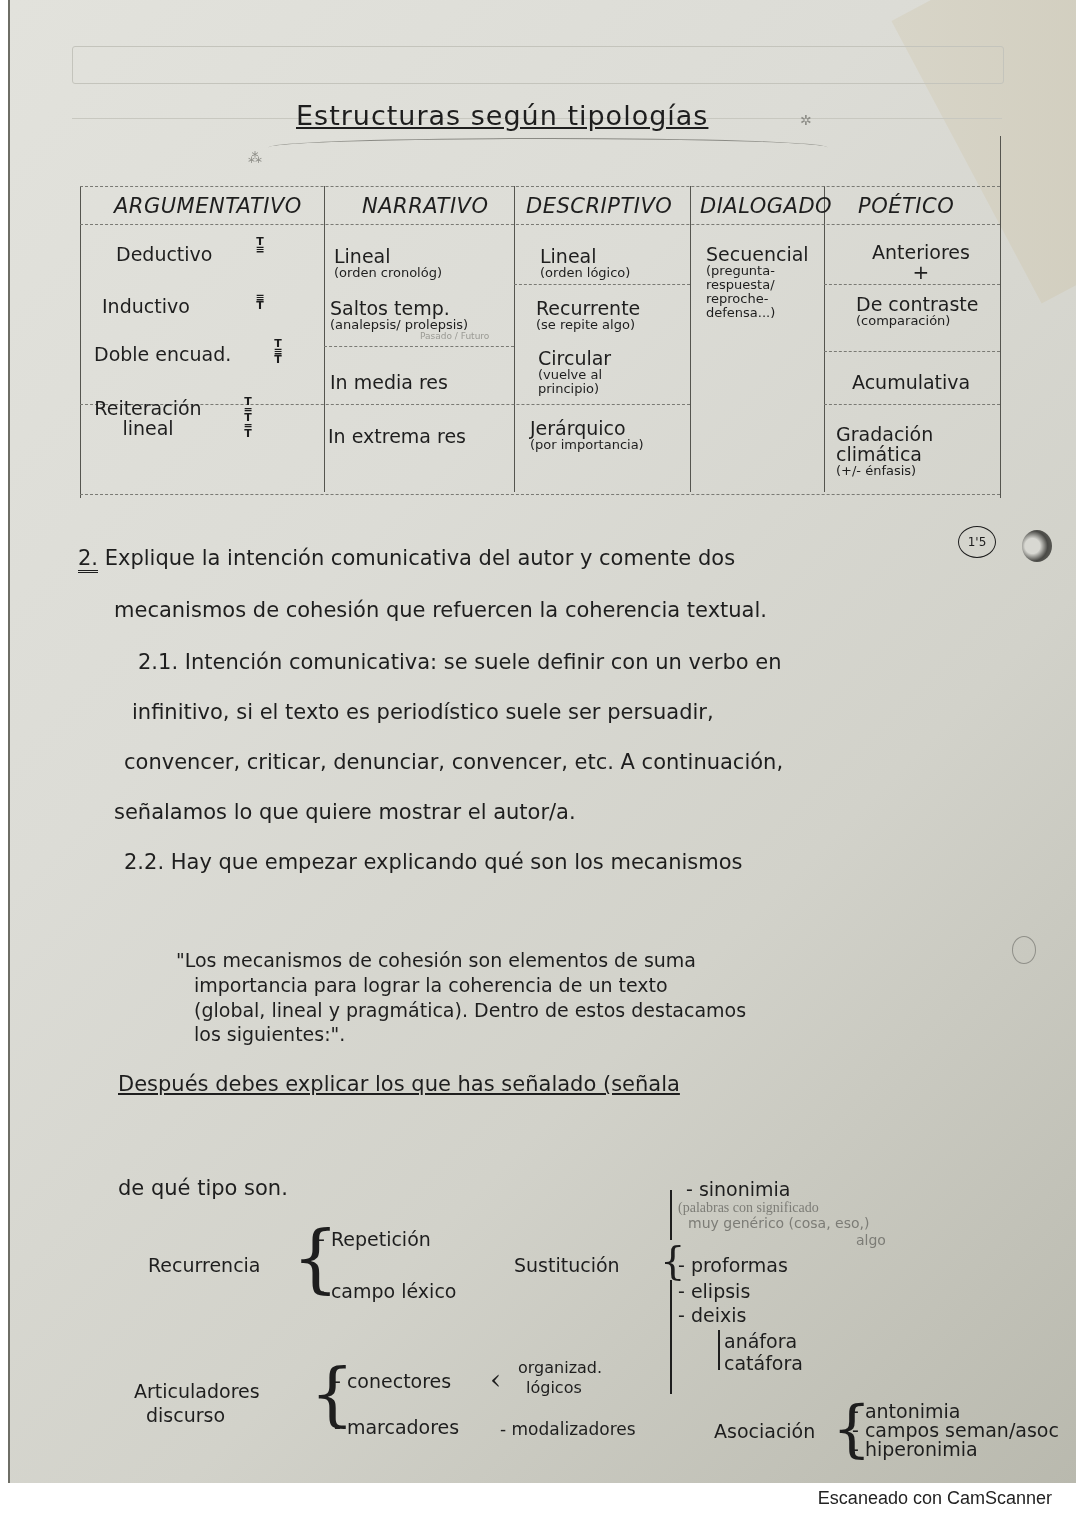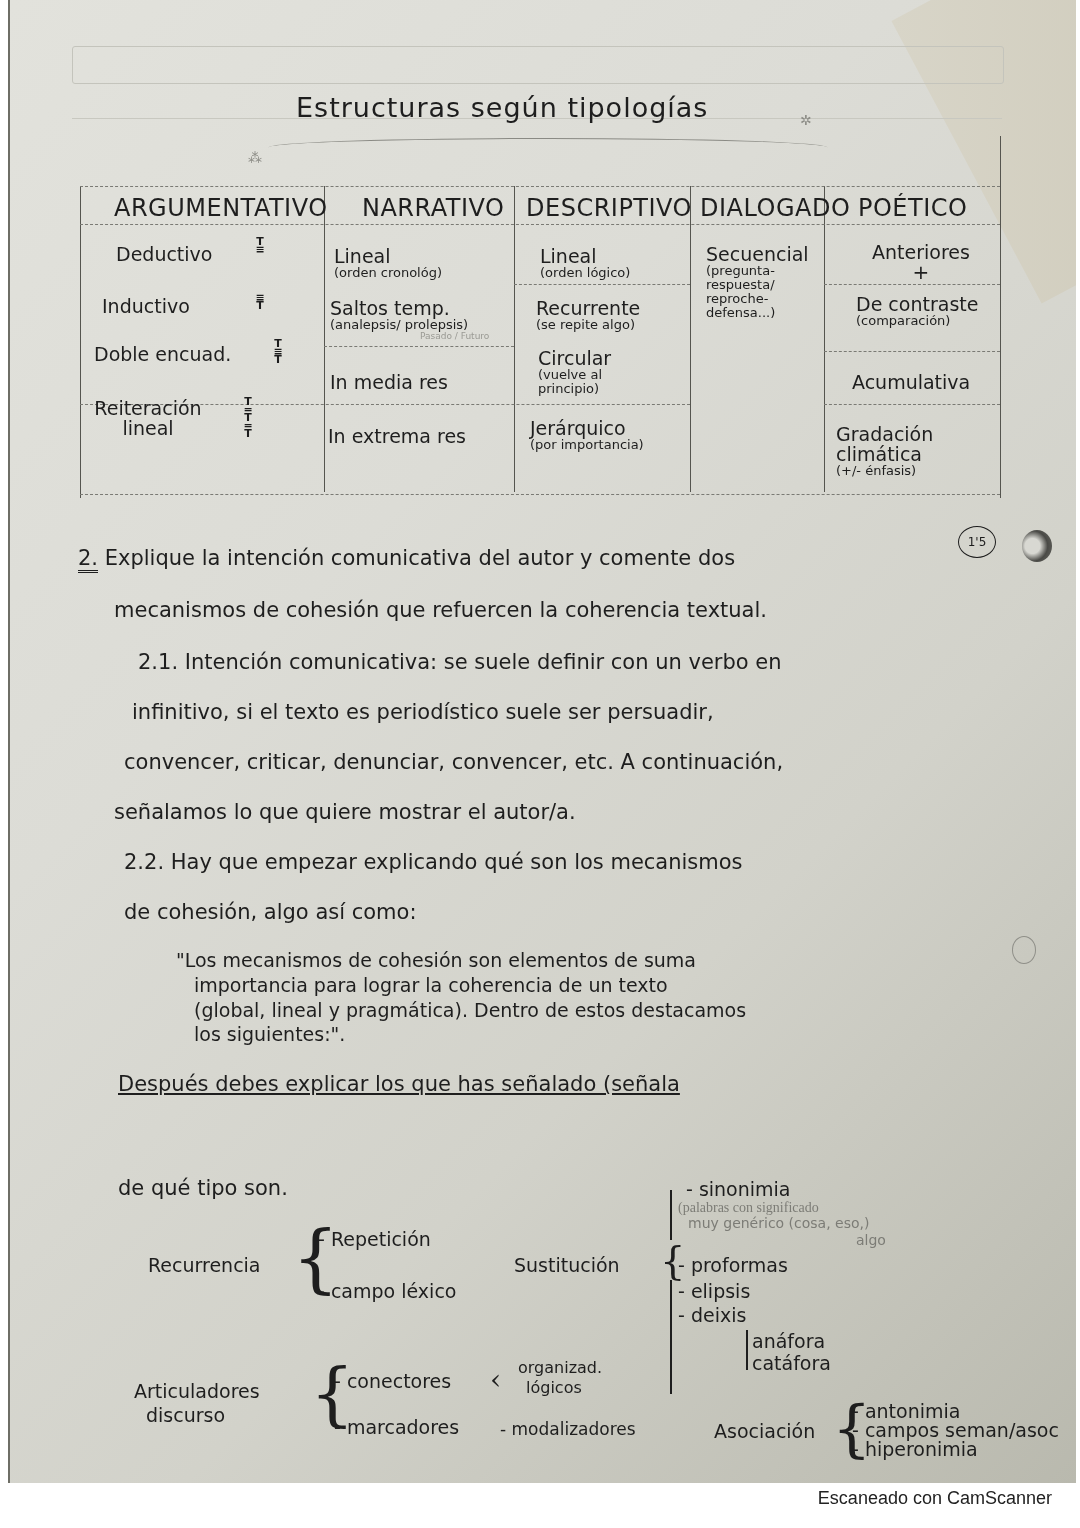--- a/index.html
+++ b/index.html
@@ -22,21 +22,21 @@
 
   .hand { font-family: "DejaVu Sans", sans-serif; color: #1e1e1e; position: absolute; white-space: nowrap; }
   .title { font-size: 27px; letter-spacing: 1px; }
   .title-under { position: absolute; border-top: 1.5px solid #8a8a84; border-radius: 50%; }
   .scribble { color: #8c8c86; font-size: 14px; position: absolute; }
 
   
   .tbl { position: absolute; left: 70px; top: 186px; width: 920px; height: 312px; }
   .tbl .vline { position: absolute; top: 0; width: 0; border-left: 1px solid #55554f; }
   .tbl .hline { position: absolute; height: 0; border-top: 1px dashed #7a7a74; }
-  .th { position: absolute; top: 8px; font-size: 24px; letter-spacing: 0.5px; }
+  .th { position: absolute; top: 8px; font-size: 21px; letter-spacing: 0.5px; font-style: italic; }
   .cell { position: absolute; font-size: 19px; line-height: 20px; }
   .cell .sub { display: block; font-size: 13px; line-height: 14px; }
   .tmark { position: absolute; font-size: 11px; line-height: 8px; text-align: center; width: 12px; font-weight: bold; }
 
   .body-text { font-size: 21px; line-height: 24px; }
   .quote { font-size: 19px; line-height: 21px; }
   .score-circle {
     position: absolute; left: 948px; top: 526px; width: 36px; height: 30px;
     border: 1.5px solid #1e1e1e; border-radius: 50%;
     font-size: 12px; text-align: center; line-height: 30px;
@@ -58,21 +58,21 @@
   }
 </style>
 </head>
 <body>
 
 <div class="page">
   <div class="page-corner"></div>
   <div class="faint-box" style="left:62px;top:46px;width:930px;height:36px;"></div>
   <div class="faint-rule" style="left:62px;top:118px;width:930px;"></div>
 
-  <div class="hand title" style="left:286px;top:92px;">Estructuras según tipologías</div>
+  <div class="hand title" style="left:286px;top:100px;text-decoration:underline;">Estructuras según tipologías</div>
   <div class="title-under" style="left:258px;top:138px;width:560px;height:18px;"></div>
   <div class="scribble" style="left:238px;top:150px;">⁂</div>
   <div class="scribble" style="left:790px;top:112px;">✲</div>
 
   <div class="tbl">
     <div class="vline" style="left:0;height:312px;"></div>
     <div class="vline" style="left:244px;height:306px;"></div>
     <div class="vline" style="left:434px;height:306px;"></div>
     <div class="vline" style="left:610px;height:306px;"></div>
     <div class="vline" style="left:744px;height:306px;"></div>
@@ -158,21 +158,20 @@
   <div class="score-circle">1'5</div>
   <div class="hole" style="left:1012px;top:530px;"></div>
   <div class="hand body-text" style="left:104px;top:598px;">mecanismos de cohesión que refuercen la coherencia textual.</div>
 
   <div class="hand body-text" style="left:128px;top:650px;">2.1. Intención comunicativa: se suele definir con un verbo en</div>
   <div class="hand body-text" style="left:122px;top:700px;">infinitivo, si el texto es periodístico suele ser persuadir,</div>
   <div class="hand body-text" style="left:114px;top:750px;">convencer, criticar, denunciar, convencer, etc. A continuación,</div>
   <div class="hand body-text" style="left:104px;top:800px;">señalamos lo que quiere mostrar el autor/a.</div>
 
   <div class="hand body-text" style="left:114px;top:850px;">2.2. Hay que empezar explicando qué son los mecanismos</div>
-  <div class="hand body-text" style="left:114px;top:900px;">de cohesión, algo así como:</div>
   <div class="hole empty" style="left:1002px;top:936px;"></div>
 
   <div class="hand quote" style="left:166px;top:950px;">"Los mecanismos de cohesión son elementos de suma</div>
   <div class="hand quote" style="left:184px;top:975px;">importancia para lograr la coherencia de un texto</div>
   <div class="hand quote" style="left:184px;top:1000px;">(global, lineal y pragmática). Dentro de estos destacamos</div>
   <div class="hand quote" style="left:184px;top:1024px;">los siguientes:".</div>
 
   <div class="hand body-text" style="left:108px;top:1072px;text-decoration:underline;">Después debes explicar los que has señalado (señala</div>
   <div class="hand body-text" style="left:108px;top:1176px;">de qué tipo son.</div>
 
@@ -185,21 +184,21 @@
   <div class="brace" style="left:650px;top:1238px;font-size:40px;line-height:44px;">{</div>
   <div class="vbar" style="left:660px;top:1190px;height:50px;"></div>
   <div class="vbar" style="left:660px;top:1280px;height:114px;"></div>
   <div class="hand schema" style="left:676px;top:1178px;">- sinonimia</div>
   <div class="hand schema-note" style="left:668px;top:1200px;font-family:Liberation Serif, serif;">(palabras con significado</div>
   <div class="hand schema-note" style="left:678px;top:1216px;">muy genérico (cosa, eso,)</div>
   <div class="hand schema-note" style="left:846px;top:1233px;">algo</div>
   <div class="hand schema" style="left:668px;top:1254px;">- proformas</div>
   <div class="hand schema" style="left:668px;top:1280px;">- elipsis</div>
   <div class="hand schema" style="left:668px;top:1304px;">- deixis</div>
-  <div class="hand schema" style="left:708px;top:1330px;border-left:2px solid #1e1e1e;padding-left:4px;height:40px;margin-left:28px;">
+  <div class="hand schema" style="left:708px;top:1330px;border-left:2px solid #1e1e1e;padding-left:4px;height:40px;">
     <div>anáfora</div>
     <div>catáfora</div>
   </div>
 
   <div class="hand schema" style="left:124px;top:1380px;">Articuladores</div>
   <div class="hand schema" style="left:136px;top:1404px;">discurso</div>
   <div class="brace" style="left:300px;top:1356px;font-size:70px;line-height:76px;">{</div>
   <div class="hand schema" style="left:324px;top:1370px;">- conectores</div>
   <div class="brace" style="left:480px;top:1364px;font-size:28px;line-height:32px;">‹</div>
   <div class="hand schema-note" style="left:508px;top:1360px;color:#1e1e1e;font-size:16px;">organizad.</div>

